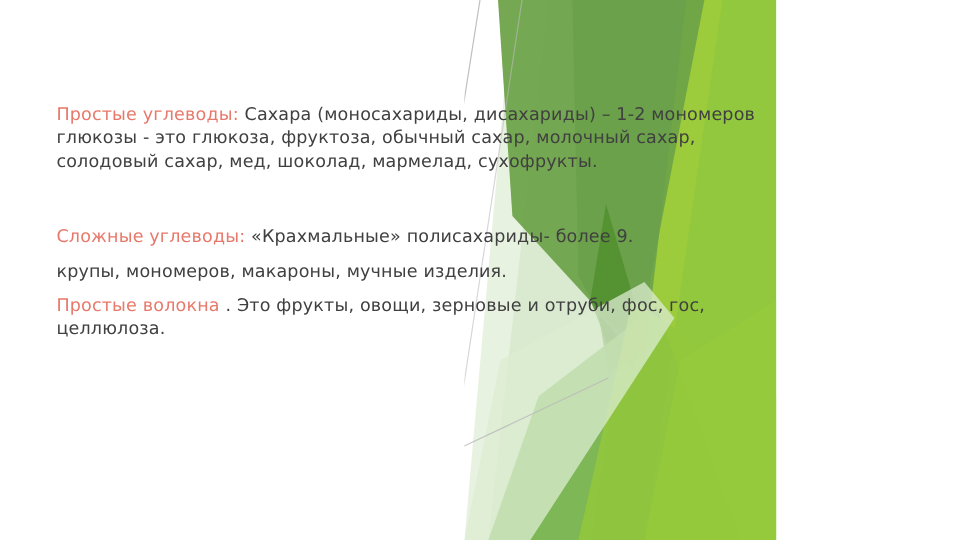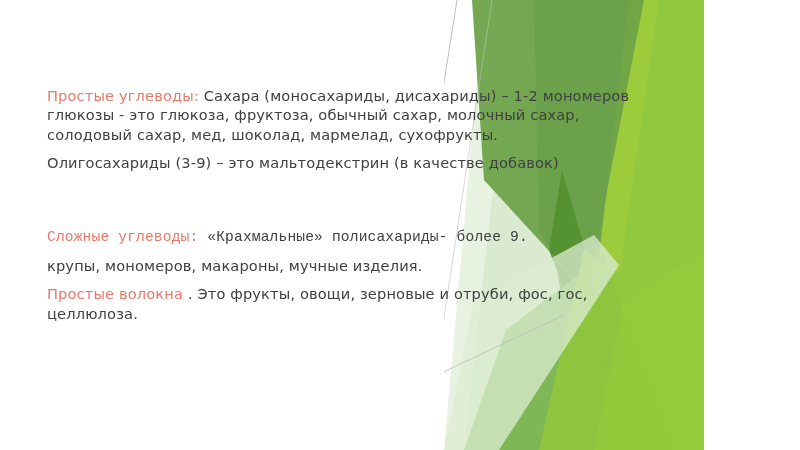--- a/index.html
+++ b/index.html
@@ -5,24 +5,25 @@
   html, body {
     margin: 0;
     padding: 0;
     background: #ffffff;
   }
   body {
     font-family: "DejaVu Sans", sans-serif;
   }
   #slide {
     position: relative;
-    width: 704px;
+    width: 632px;
     height: 450px;
     background: #ffffff;
     overflow: hidden;
+    padding-left: 15px;
   }
 
   
   #decor {
     position: absolute;
     top: 0;
     right: 0;
     width: 260px;
     height: 450px;
     pointer-events: none;
@@ -44,22 +45,21 @@
     font-size: 14.6px;
     line-height: 1.33;
     color: #404040;
     margin: 0 0 2px 0;
     letter-spacing: 0.01em;
   }
   .para.spaced {
     margin-bottom: 9px;
   }
   .para.gap-before {
-    margin-top: 39px;
-    font-family: Liberation Mono, monospace;
+    margin-top: 21px;
   }
   .accent {
     color: #e8796a;
   }
   .spacer-para {
     height: 14px;
   }
 </style>
 </head>
 <body>
@@ -99,23 +99,20 @@
       <line x1="120" y1="315" x2="-60" y2="400" stroke="#b9b9b9" stroke-width="1" opacity="0.8"></line>
     </svg>
   </div>
 
   <div id="body-text">
 
     <p class="para spaced">
       <span class="accent">Простые углеводы:</span><span> Сахара (моносахариды, дисахариды) – 1-2 мономеров глюкозы - это  глюкоза, фруктоза, обычный сахар, молочный сахар, солодовый сахар, мед, шоколад, мармелад, сухофрукты.</span>
     </p>
 
-    <p class="para">
-      <span class="accent"></span><span>Олигосахариды (3-9) – это мальтодекстрин (в качестве добавок)</span>
-    </p>
 
     <div class="spacer-para"></div>
 
     <p class="para gap-before spaced">
       <span class="accent">Сложные углеводы:</span><span> «Крахмальные» полисахариды- более 9.</span>
     </p>
 
     <p class="para spaced">
       <span class="accent"></span><span>крупы, мономеров, макароны, мучные изделия.</span>
     </p>

